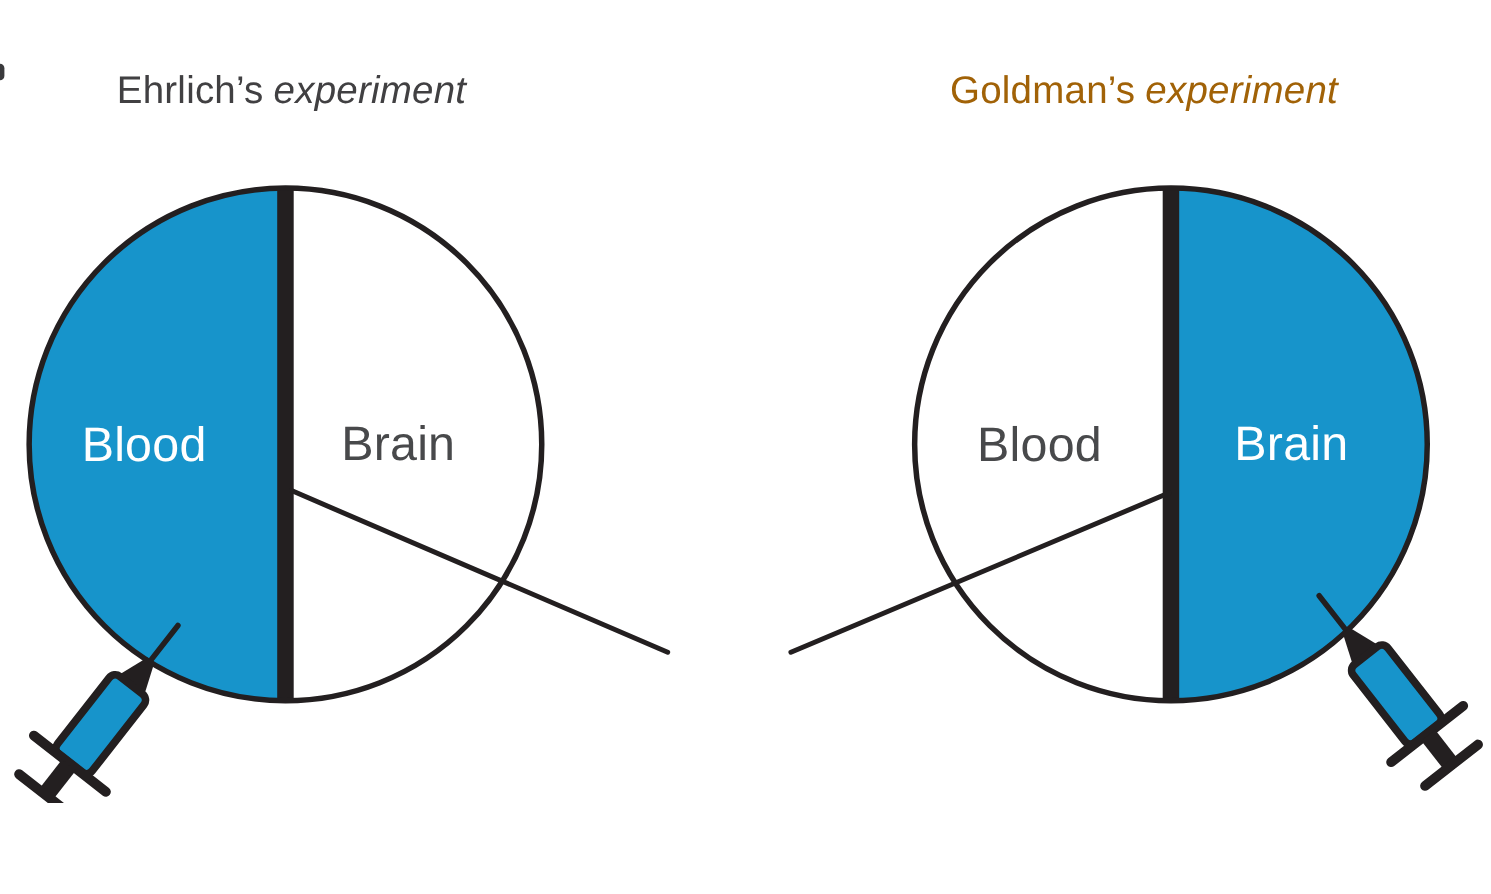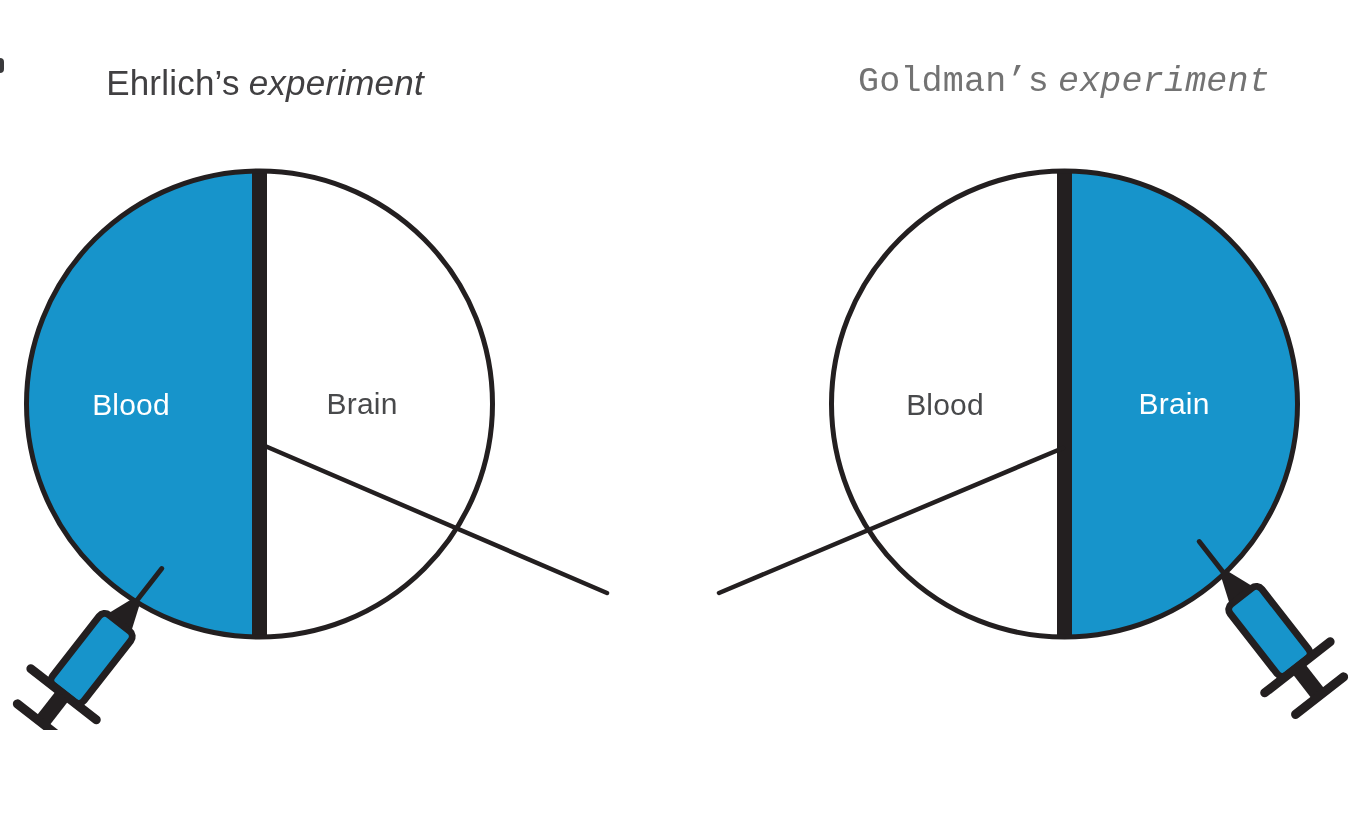--- a/index.html
+++ b/index.html
@@ -17,21 +17,21 @@
   }
   .diagram-svg {
     position: absolute;
     left: 0;
     top: 0;
   }
   .lbl {
     position: absolute;
     transform: translate(-50%, -50%);
     white-space: nowrap;
-    font-size: 30px;
+    font-size: 44px;
     letter-spacing: 0.2px;
     line-height: 1;
   }
   .title {
     font-size: 35px;
   }
   .title .word-italic {
     font-style: italic;
     margin-left: 0.26em;
   }
@@ -79,21 +79,21 @@
       <circle cx="1064.5" cy="404" r="233" fill="none" stroke-width="5" stroke="#231f20"></circle>
       <line x1="1063" y1="448" x2="719" y2="593" stroke-width="4.5" stroke-linecap="round" stroke="#231f20"></line>
       <use href="#syringe" transform="translate(1198,540) rotate(-38)"></use>
     </g>
   </svg>
 
   <div class="lbl title" style="left: 265px; top: 82px; color: rgb(65, 64, 66);">
     <span>Ehrlich’s</span><span class="word-italic">experiment</span>
   </div>
 
-  <div class="lbl title" style="left: 1064px; top: 82px; color: #737373; font-family: Liberation Mono, monospace;">
+  <div class="lbl title" style="left: 1040px; top: 82px; color: #a16207;">
     <span>Goldman’s</span><span class="word-italic">experiment</span>
   </div>
 
   <div class="lbl" style="left: 131px; top: 405px; color: rgb(255, 255, 255);">Blood</div>
 
   <div class="lbl" style="left: 362px; top: 404px; color: rgb(72, 73, 75);">Brain</div>
 
   <div class="lbl" style="left: 945px; top: 405px; color: rgb(72, 73, 75);">Blood</div>
 
   <div class="lbl" style="left: 1174px; top: 404px; color: rgb(255, 255, 255);">Brain</div>

